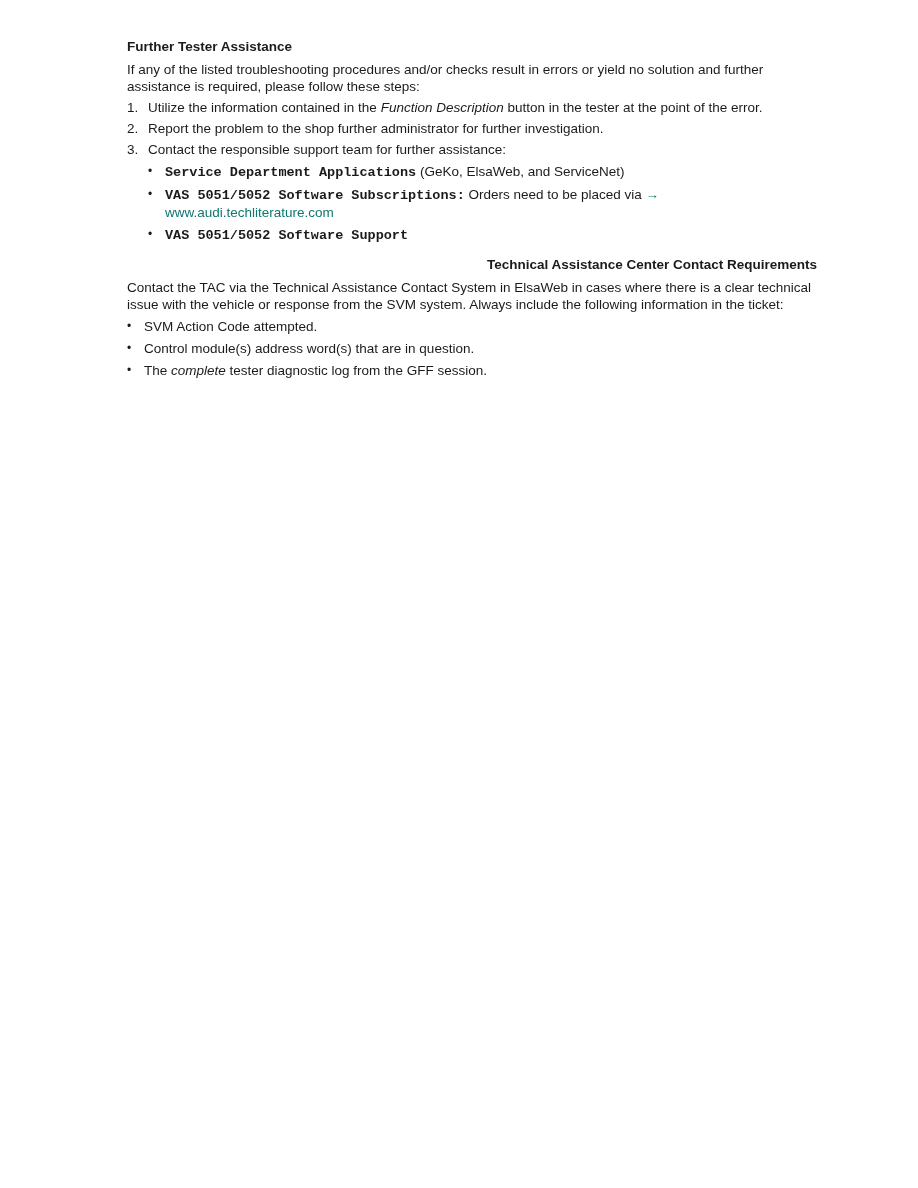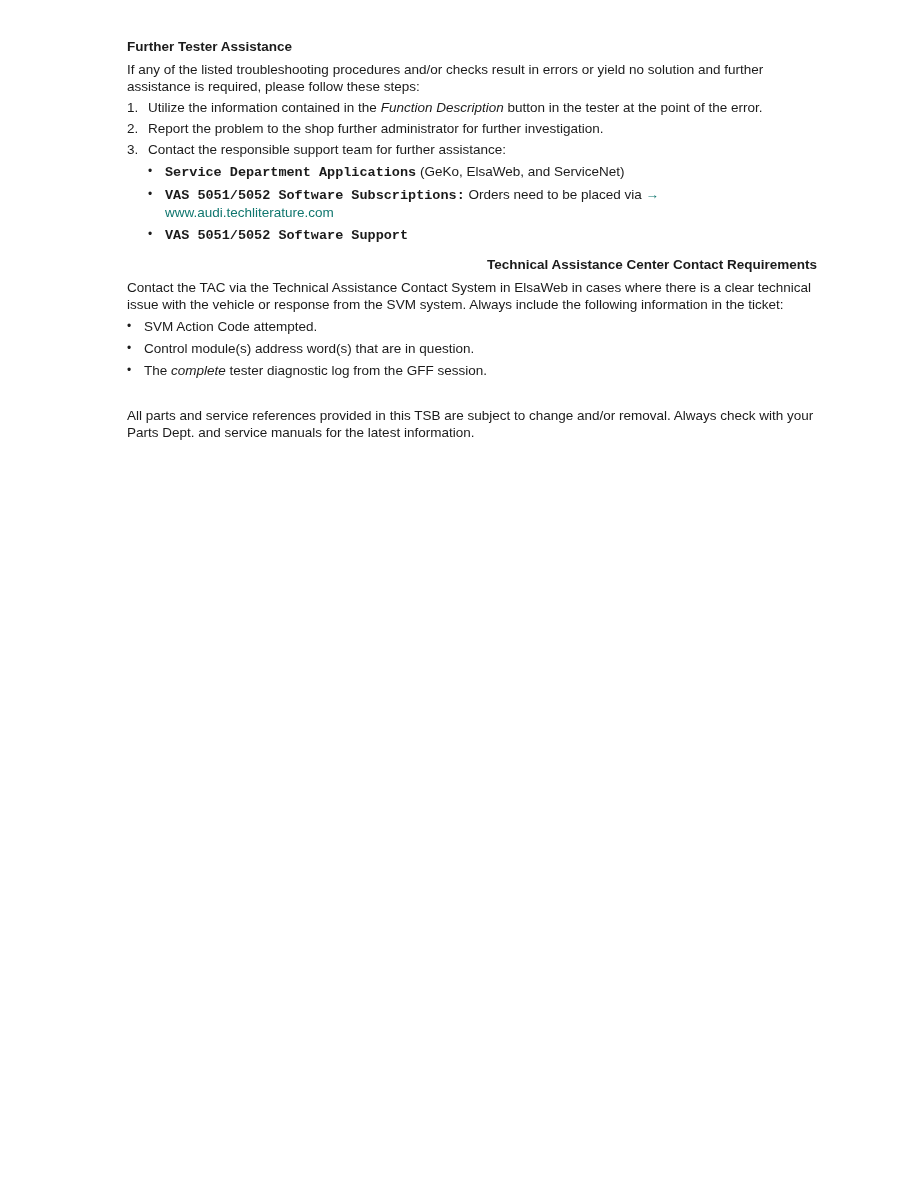--- a/index.html
+++ b/index.html
@@ -125,15 +125,14 @@
     <div class="bitem">
       <span class="bullet">•</span>
       <span class="itext"><span>Control module(s) address word(s) that are in question.</span><i></i><span></span></span>
     </div>
     <div class="bitem">
       <span class="bullet">•</span>
       <span class="itext"><span>The </span><i>complete</i><span> tester diagnostic log from the GFF session.</span></span>
     </div>
   </div>
 
-  <p class="para disclaimer">All parts and service references provided in this TSB are subject to change and/or removal. Always check with your Parts Dept. and service manuals for the latest information.</p>
 
 </div>
 
 </body></html>

